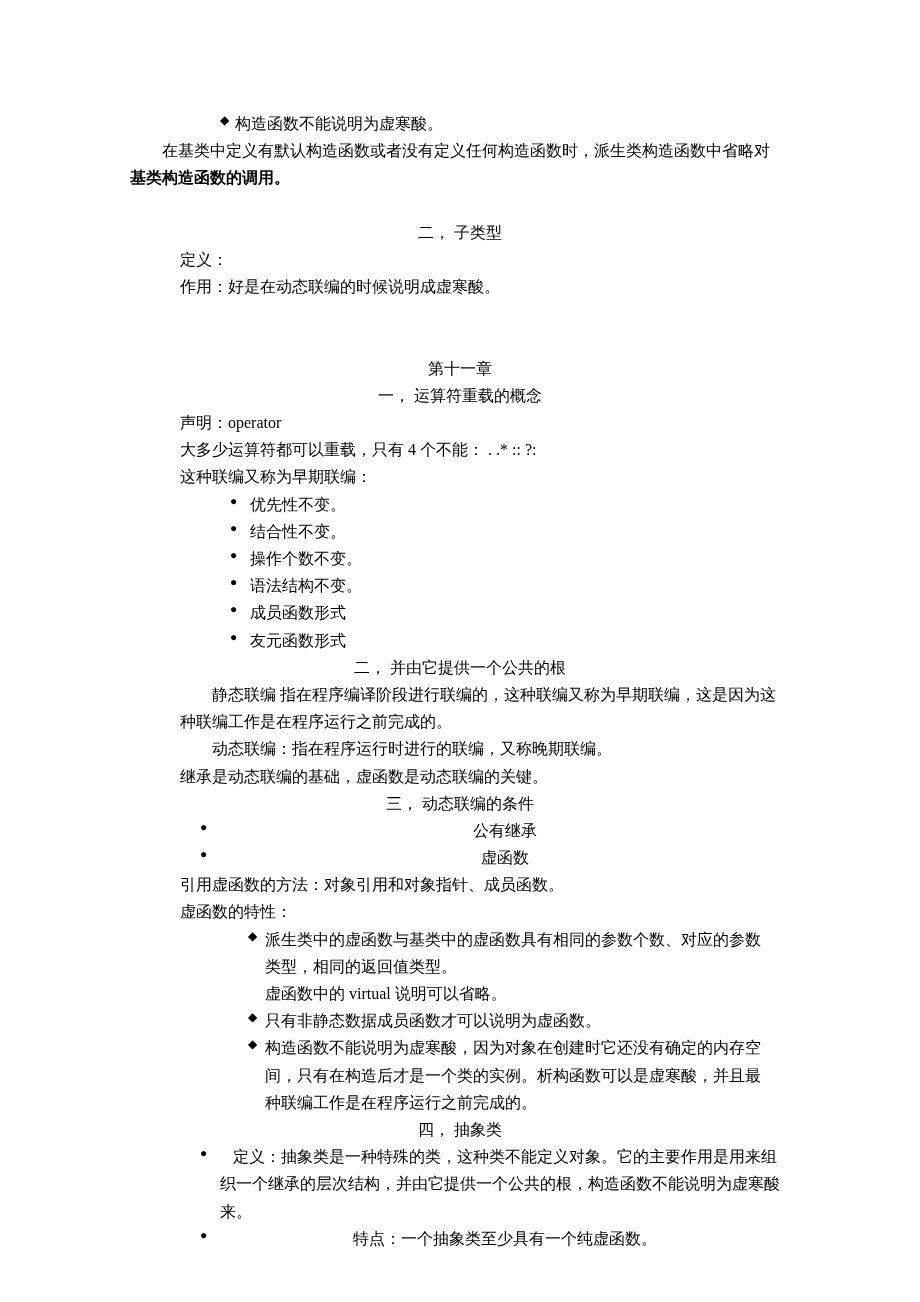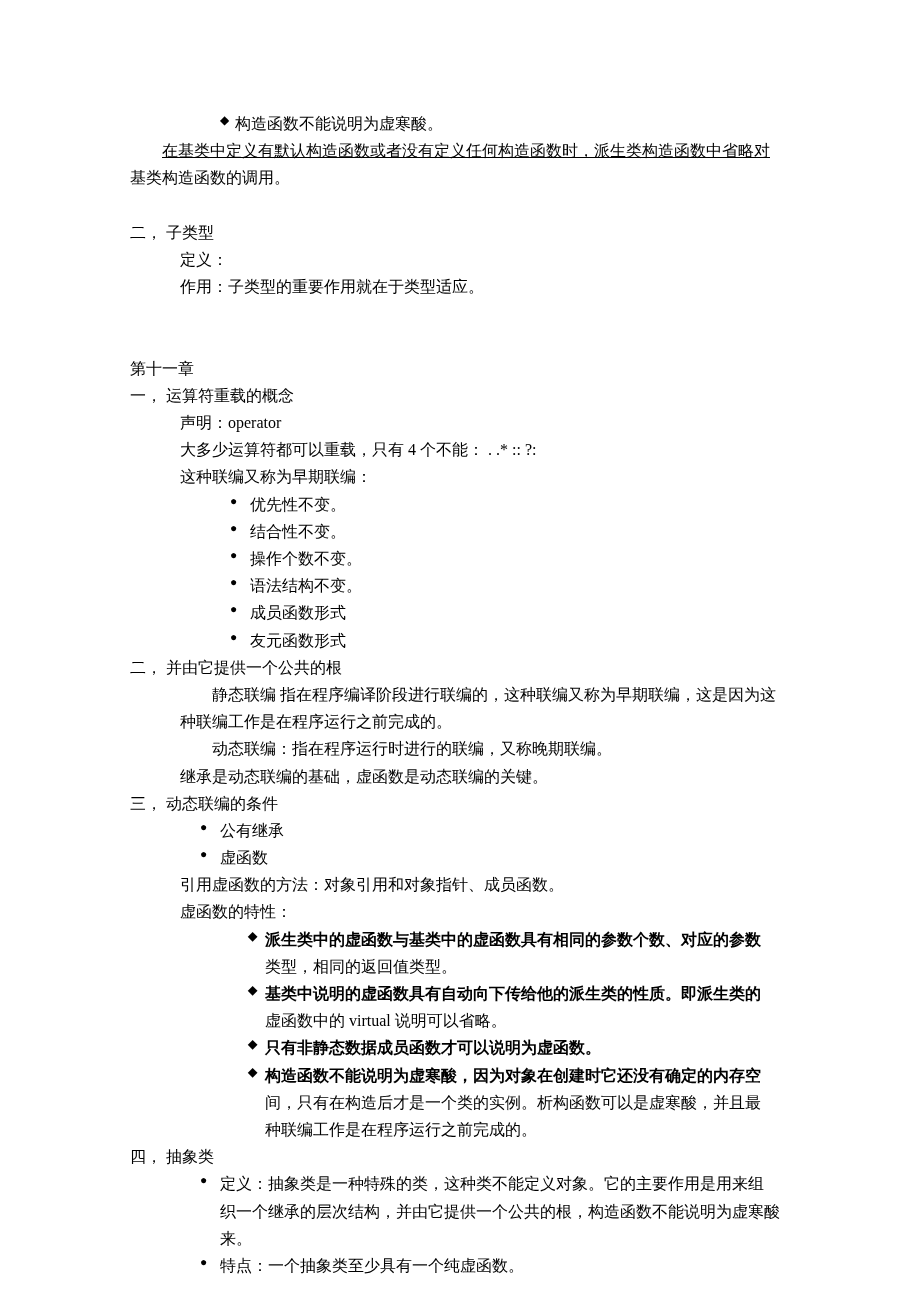--- a/index.html
+++ b/index.html
@@ -26,59 +26,60 @@
     position: absolute;
     left: 90px;
     top: 0;
     font-size: 12px;
     line-height: 1.7em;
     display: inline-block;
     vertical-align: middle;
   }
   .para-1 {
     text-indent: 2em;
-    text-decoration: underline;
   }
   .para-1-cont {
     padding-left: 0;
+    font-weight: bold;
   }
   .section-num {
     padding-left: 0;
+    text-align: center;
   }
   .indent-1 {
     padding-left: 50px;
   }
   .circle-item {
     padding-left: 120px;
     position: relative;
   }
   .circle-item::before {
     content: "●";
     position: absolute;
     left: 100px;
     top: 0;
     font-size: 12px;
     line-height: 1.7em;
   }
   .circle-item-2 {
     padding-left: 90px;
     position: relative;
+    text-align: center;
   }
   .circle-item-2::before {
     content: "●";
     position: absolute;
     left: 70px;
     top: 0;
     font-size: 12px;
     line-height: 1.7em;
   }
   .diamond-item-2 {
     padding-left: 135px;
     position: relative;
-    font-weight: bold;
   }
   .diamond-item-2::before {
     content: "◆";
     position: absolute;
     left: 118px;
     top: 0;
     font-size: 12px;
     line-height: 1.7em;
   }
   .diamond-cont-2 {
@@ -100,21 +101,21 @@
 <div class="page">
 
   <div class="diamond-item">构造函数不能说明为虚寒酸。</div>
   <div class="para-1">在基类中定义有默认构造函数或者没有定义任何构造函数时，派生类构造函数中省略对</div>
   <div class="para-1-cont">基类构造函数的调用。</div>
 
   <div class="spacer"></div>
 
   <div class="section-num">二，  子类型</div>
   <div class="indent-1">定义：</div>
-  <div class="indent-1">作用：子类型的重要作用就在于类型适应。</div>
+  <div class="indent-1">作用：好是在动态联编的时候说明成虚寒酸。</div>
 
   <div class="spacer"></div>
   <div class="spacer"></div>
 
   <div class="section-num">第十一章</div>
 
   <div class="section-num">一，  运算符重载的概念</div>
   <div class="indent-1">声明：operator</div>
   <div class="indent-1">大多少运算符都可以重载，只有 4 个不能：  . .* :: ?:</div>
   <div class="indent-1">这种联编又称为早期联编：</div>
@@ -131,21 +132,20 @@
   <div class="indent-2">动态联编：指在程序运行时进行的联编，又称晚期联编。</div>
   <div class="indent-1">继承是动态联编的基础，虚函数是动态联编的关键。</div>
 
   <div class="section-num">三，  动态联编的条件</div>
   <div class="circle-item-2">公有继承</div>
   <div class="circle-item-2">虚函数</div>
   <div class="indent-1">引用虚函数的方法：对象引用和对象指针、成员函数。</div>
   <div class="indent-1">虚函数的特性：</div>
   <div class="diamond-item-2">派生类中的虚函数与基类中的虚函数具有相同的参数个数、对应的参数</div>
   <div class="diamond-cont-2">类型，相同的返回值类型。</div>
-  <div class="diamond-item-2">基类中说明的虚函数具有自动向下传给他的派生类的性质。即派生类的</div>
   <div class="diamond-cont-2">虚函数中的 virtual 说明可以省略。</div>
   <div class="diamond-item-2">只有非静态数据成员函数才可以说明为虚函数。</div>
   <div class="diamond-item-2">构造函数不能说明为虚寒酸，因为对象在创建时它还没有确定的内存空</div>
   <div class="diamond-cont-2">间，只有在构造后才是一个类的实例。析构函数可以是虚寒酸，并且最</div>
   <div class="diamond-cont-2">种联编工作是在程序运行之前完成的。</div>
 
   <div class="section-num">四，  抽象类</div>
   <div class="circle-item-2">定义：抽象类是一种特殊的类，这种类不能定义对象。它的主要作用是用来组</div>
   <div class="circle-cont-2">织一个继承的层次结构，并由它提供一个公共的根，构造函数不能说明为虚寒酸</div>
   <div class="circle-cont-2">来。</div>

